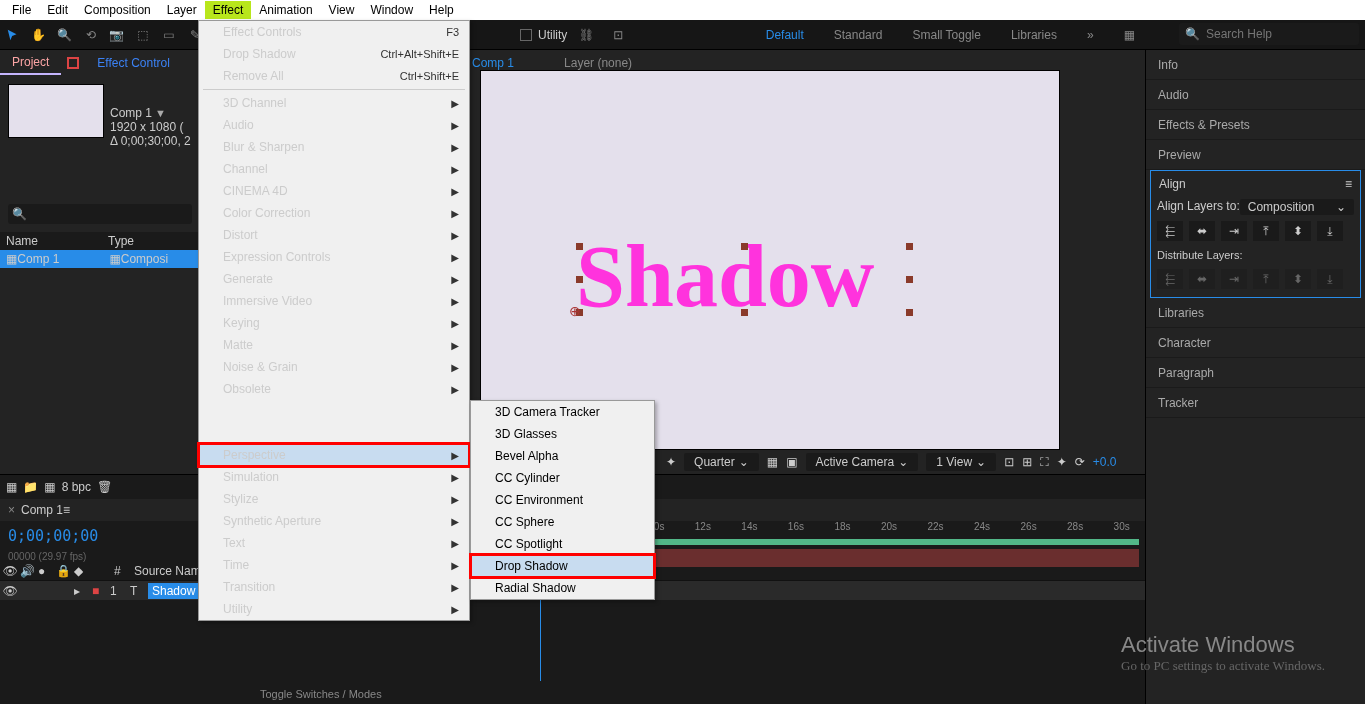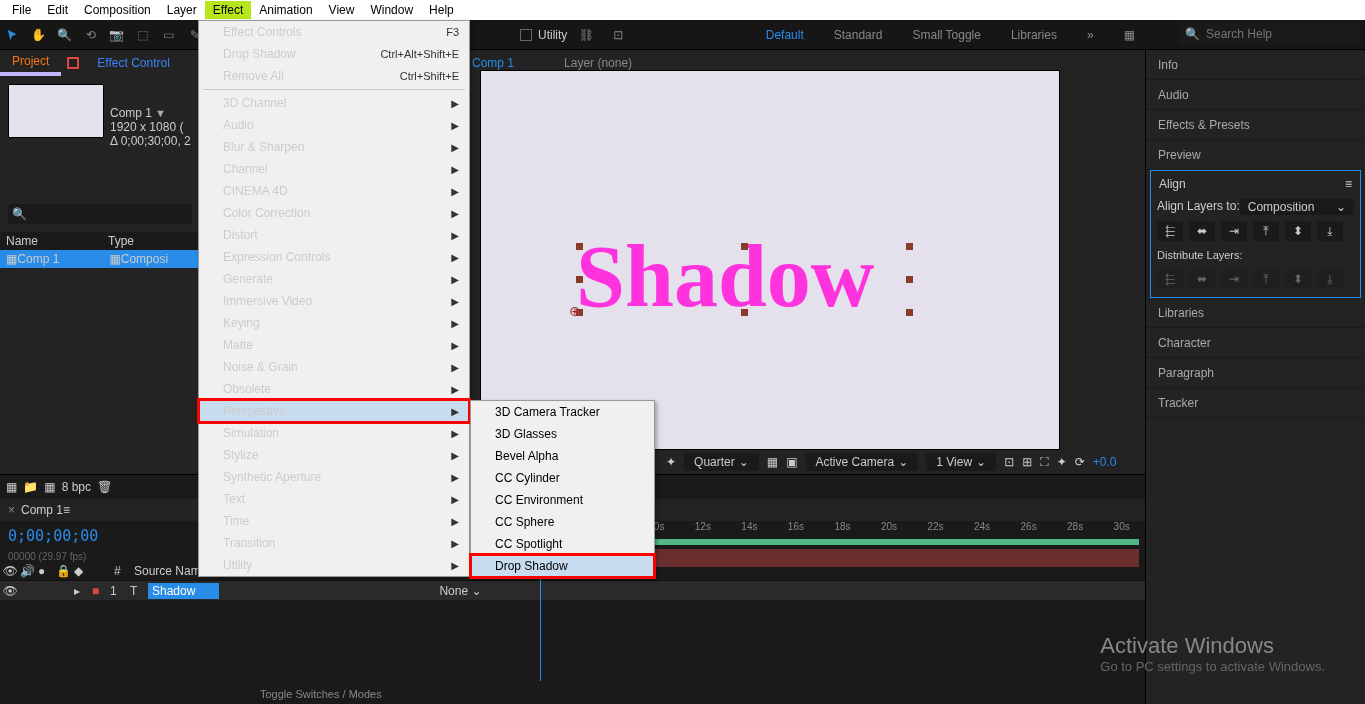--- a/index.html
+++ b/index.html
@@ -5,29 +5,29 @@
 * { margin:0; padding:0; box-sizing:border-box; font-family:"Segoe UI", Tahoma, sans-serif; font-size:12px; color:#ccc; user-select:none; }
 body { background:#232323; width:1365px; height:704px; overflow:hidden; position:relative; }
 .menubar { position:absolute; top:0; left:0; right:0; height:20px; background:#fff; display:flex; align-items:center; padding:0 4px; z-index:10; }
 .menubar .mi { color:#000; padding:2px 8px; }
 .menubar .mi.active { background:#b8e61c; }
 .toolbar { position:absolute; top:20px; left:0; right:0; height:30px; background:#161616; border-bottom:1px solid #000; display:flex; align-items:center; }
 .toolbar .tbico { width:18px; height:18px; margin:0 4px; display:inline-flex; align-items:center; justify-content:center; color:#888; }
 .toolbar .sel { width:14px; height:14px; color:#288ce8; }
 .tab-bar { position:absolute; top:50px; left:0; right:0; height:26px; background:#232323; display:flex; align-items:center; }
 .tab { padding:4px 12px; color:#3b82f6; }
-.tab.active { color:#f97316; border-bottom:5px solid #c4b5fd; }
+.tab.active { color:#fca5a5; border-bottom:2px solid #c4b5fd; }
 
 .dropdown1 { position:absolute; left:198px; top:20px; width:272px; background:#f0f0f0; border:1px solid #999; box-shadow:2px 2px 4px rgba(0,0,0,.3); z-index:100; }
 .dropdown1 .row { height:22px; display:flex; align-items:center; padding:0 10px 0 24px; color:#000; }
 .dropdown1 .row .lbl { flex:1; }
 .dropdown1 .row .sc { color:#333; font-size:11px; }
 .dropdown1 .row .arr { color:#333; font-size:10px; }
 .dropdown1 .sep { height:1px; background:#ccc; margin:2px 4px; }
-.dropdown1 .row.hl { background:#c8dcf0; }
+.dropdown1 .row.hl { background:#c8dcf0;margin-top:44px; }
 .dropdown1 .row.redbox { outline:3px solid #f00; outline-offset:-1px; }
 
 .dropdown2 { position:absolute; left:470px; top:400px; width:185px; background:#f0f0f0; border:1px solid #999; box-shadow:2px 2px 4px rgba(0,0,0,.3); z-index:101; }
 .dropdown2 .row { height:22px; display:flex; align-items:center; padding:0 14px 0 24px; color:#000; }
 .dropdown2 .row.hl { background:#c8dcf0; }
 .dropdown2 .row.redbox { outline:3px solid #f00; outline-offset:-1px; }
 
 .proj-panel { position:absolute; left:0; top:76px; width:200px; height:398px; background:#232323; }
 .proj-panel .thumb { width:96px; height:54px; background:#e4e0ec; margin:8px; border:1px solid #000; }
 .proj-panel .meta { position:absolute; left:110px; top:30px; font-size:11px; color:#aaa; line-height:14px; }
@@ -60,21 +60,21 @@
 .timeline .layerrow { height:20px; background:#2a2a2a; display:flex; align-items:center; font-size:11px; border-top:1px solid #111; }
 .timeline .ruler { position:absolute; left:540px; top:46px; right:0; height:18px; display:flex; }
 .timeline .ruler .tick { flex:1; color:#888; font-size:10px; text-align:center; }
 .timeline .bar { position:absolute; left:540px; top:64px; right:6px; height:6px; background:#52b788; }
 .timeline .bar2 { position:absolute; left:540px; top:74px; right:6px; height:18px; background:#a03c3c; opacity:.6; }
 .timeline .playhead { position:absolute; left:540px; top:46px; width:1px; height:160px; background:#288ce8; }
 .timeline .toggle { position:absolute; bottom:4px; left:260px; color:#888; font-size:11px; }
 
 .watermark { position:absolute; right:40px; bottom:30px; color:#666; }
 .watermark .t1 { font-size:22px; color:#888; }
-.watermark .t2 { font-size:13px; color:#666; }
+.watermark .t2 { font-size:13px; color:#666;font-family:Liberation Serif, serif; }
 
 .snap-group { position:absolute; left:520px; top:0; display:flex; align-items:center; gap:6px; height:30px; }
 .snap-group .cb { width:12px; height:12px; border:1px solid #666; }
 .workspace { position:absolute; right:230px; top:0; height:30px; display:flex; align-items:center; gap:30px; }
 .workspace span { color:#888; }
 .workspace .active { color:#288ce8; }
 .searchbox { position:absolute; right:6px; top:3px; width:180px; height:22px; background:#1a1a1a; border-radius:3px; display:flex; align-items:center; padding:0 6px; gap:6px; }
 .comp-tabs { position:absolute; left:430px; top:52px; display:flex; gap:20px; align-items:center; height:22px;}
 .comp-tabs .ct { color:#888; }
 .comp-tabs .ct.active { color:#288ce8; }
@@ -402,19 +402,20 @@
 <div class="dropdown2">
   <div id="persp-items">
       <div class="row">3D Camera Tracker</div>
       <div class="row">3D Glasses</div>
       <div class="row">Bevel Alpha</div>
       <div class="row">CC Cylinder</div>
       <div class="row">CC Environment</div>
       <div class="row">CC Sphere</div>
       <div class="row">CC Spotlight</div>
       <div class="row hl redbox">Drop Shadow</div>
+      <div class="row">Radial Shadow</div>
     </div>
 </div>
 
 <div class="watermark">
   <div class="t1">Activate Windows</div>
   <div class="t2">Go to PC settings to activate Windows.</div>
 </div>
 
 </body></html>

